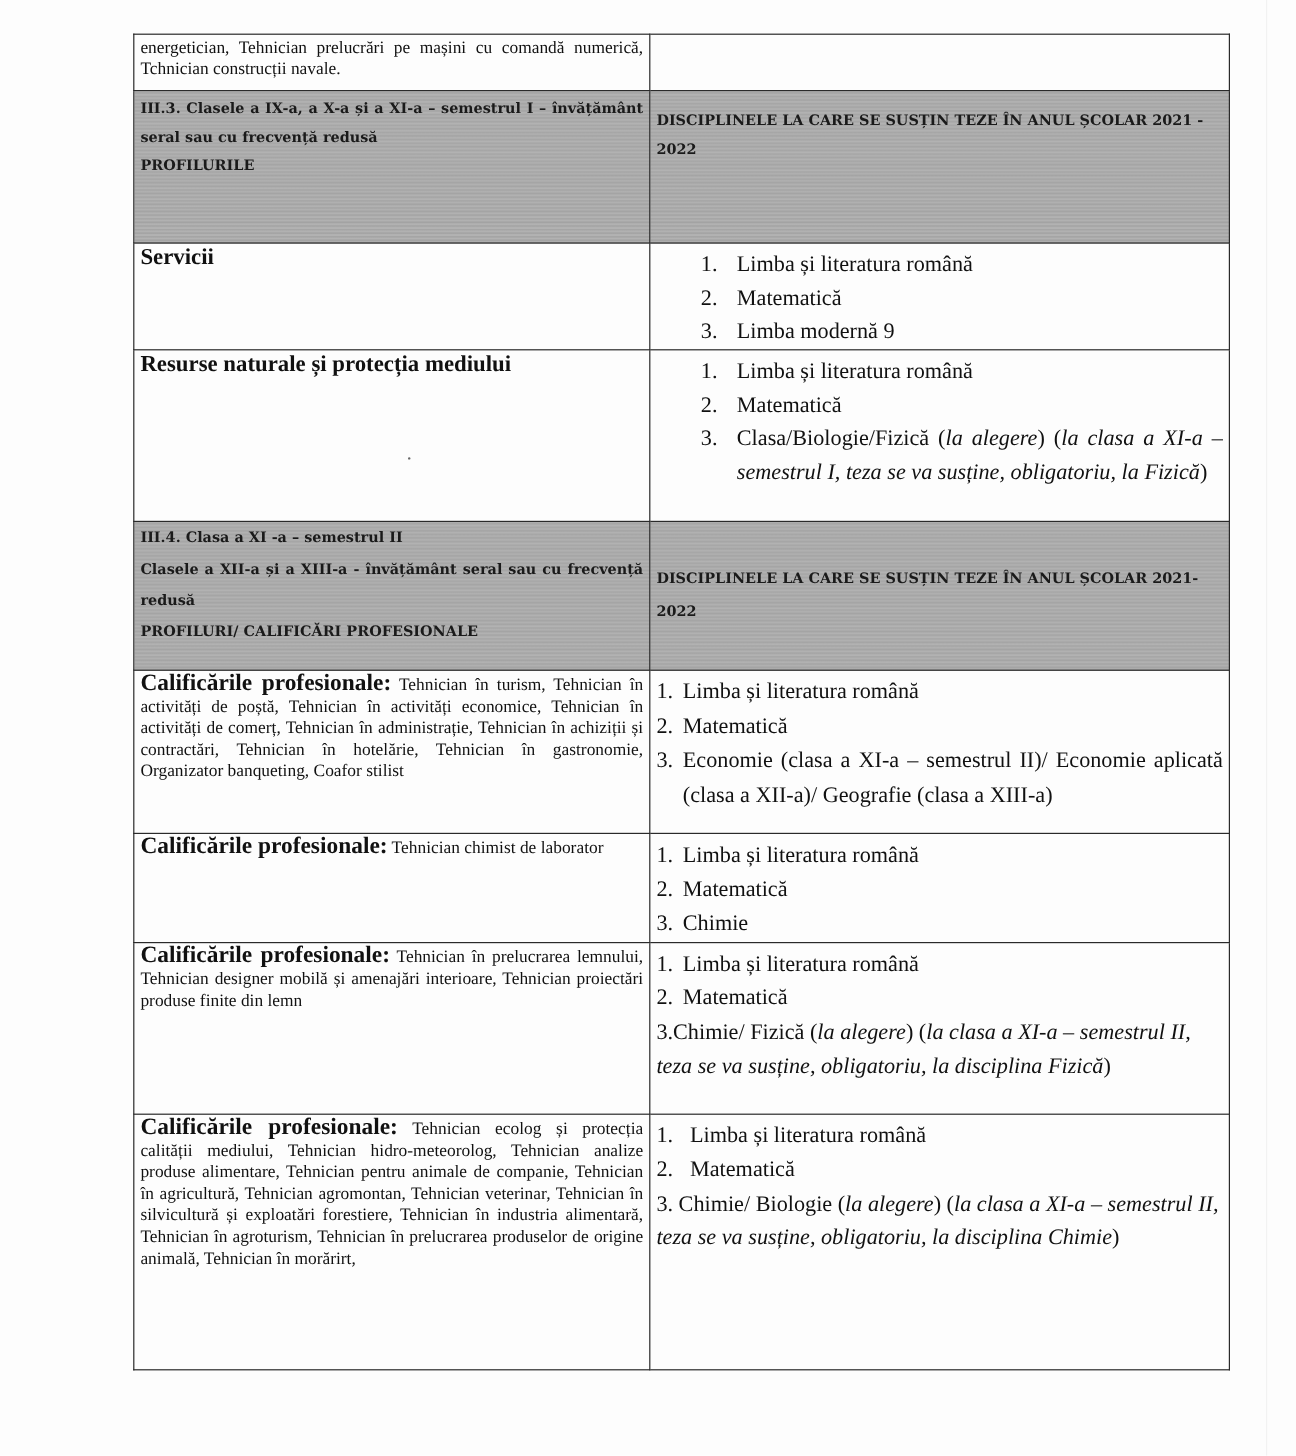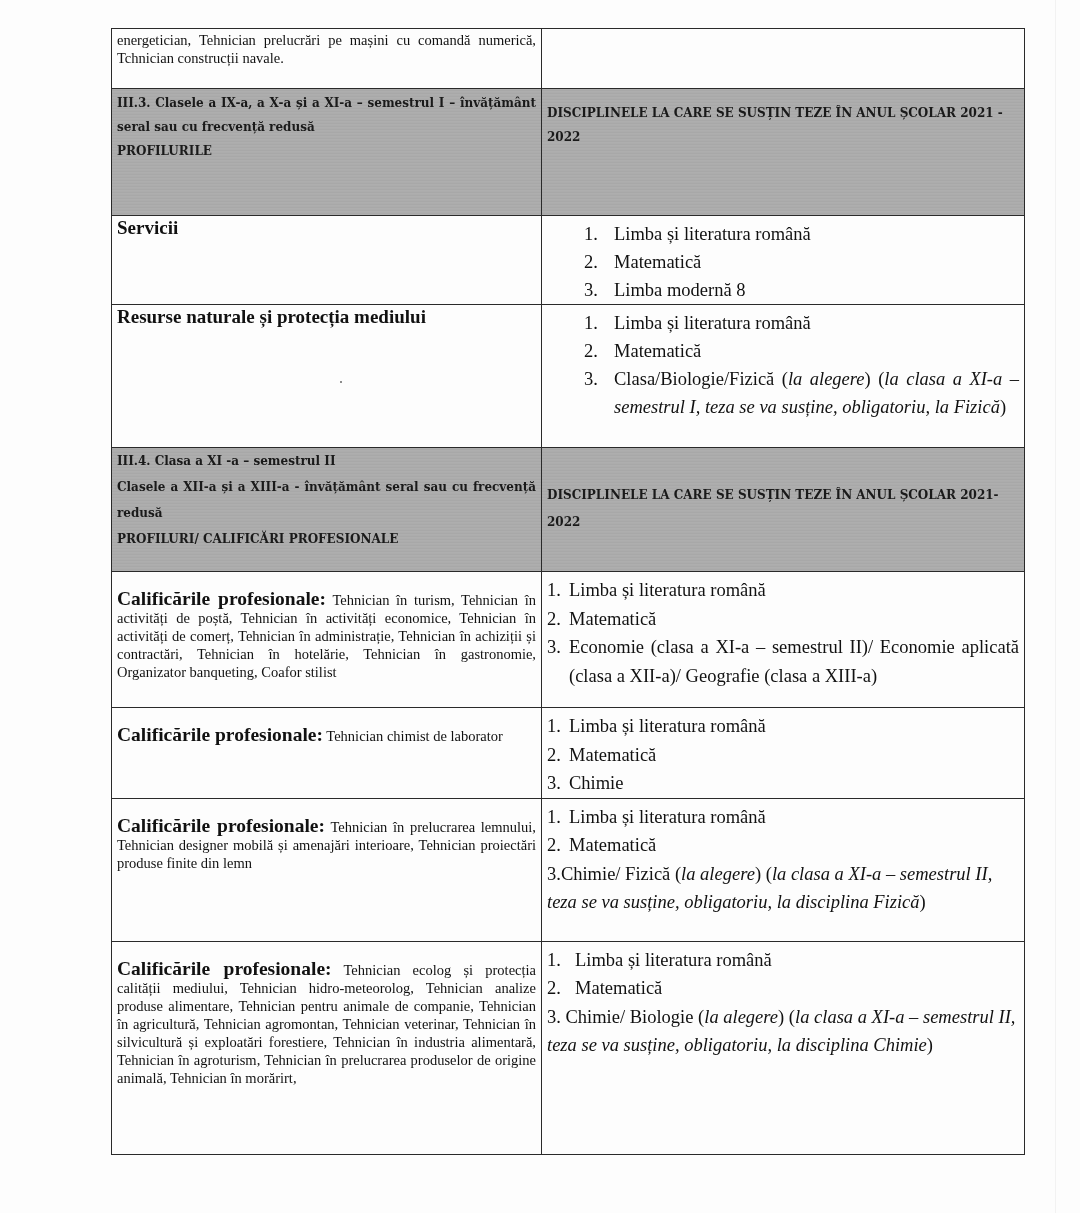--- a/index.html
+++ b/index.html
@@ -16,41 +16,41 @@
   .hdr-just { text-align: justify; }
   .cont { font-family: "Liberation Serif", serif; font-size: 14.5px; line-height: 18px; text-align: justify; padding-top: 2px; }
   .prof { font-family: "Liberation Serif", serif; font-weight: bold; font-size: 19px; line-height: 24px; }
   .list { margin: 0; padding: 4px 0 0 0; list-style: none; font-family: "Liberation Serif", serif; font-size: 18.5px; }
   .list li { display: flex; line-height: 28px; }
   .list.indent li { padding-left: 37px; }
   .list .num { width: 30px; flex: none; }
   .list .txt { flex: 1; text-align: justify; }
   .list.tight li { line-height: 28.5px; }
   .list.tight .num { width: 22px; }
-  .qual { font-family: "Liberation Serif", serif; font-size: 14.5px; line-height: 18px; text-align: justify; padding-top: 18px; }
+  .qual { font-family: "Liberation Serif", serif; font-size: 14.5px; line-height: 18px; text-align: justify; padding-top: 2px; }
   .qual .lead { font-weight: bold; font-size: 19.5px; }
   .it { font-style: italic; }
   .scan-dot { position: absolute; left: 340px; top: 381px; width: 2px; height: 2px; background: #666; border-radius: 50%; }
   .faint-edge { position: absolute; left: 1055px; top: 0; width: 1px; height: 1213px; background: #f2f2f2; }
 </style>
 </head>
 <body>
 
 <div class="page">
   <div class="faint-edge"></div>
   <div class="scan-dot"></div>
 
   <table class="doc">
     <colgroup>
         <col class="c1">
         <col class="c2">
       </colgroup>
 
     <tbody>
-        <tr style="height:60px;">
+        <tr style="height:47px;">
       <td>
         <div class="cont">energetician, Tehnician prelucrări pe mașini cu comandă numerică, Tchnician construcții navale.</div>
       </td>
       <td></td>
     </tr>
 
     <tr class="hdr" style="height:127px;">
       <td>
         <div class="hdr-text hdr-just" style="padding-top:2px;">III.3. Clasele a IX-a, a X-a și a XI-a – semestrul I – învățământ seral sau cu frecvență redusă</div>
         <div class="hdr-text">PROFILURILE</div>
@@ -69,21 +69,21 @@
           <li>
                 <span class="num">1.</span>
                 <span class="txt">Limba și literatura română</span>
               </li>
           <li>
                 <span class="num">2.</span>
                 <span class="txt">Matematică</span>
               </li>
           <li>
                 <span class="num">3.</span>
-                <span class="txt">Limba modernă 8</span>
+                <span class="txt">Limba modernă 9</span>
               </li>
         </ul>
       </td>
     </tr>
 
     <tr style="height:143px;margin-top:20px;">
       <td>
         <div class="prof">Resurse naturale și protecția mediului</div>
       </td>
       <td>

